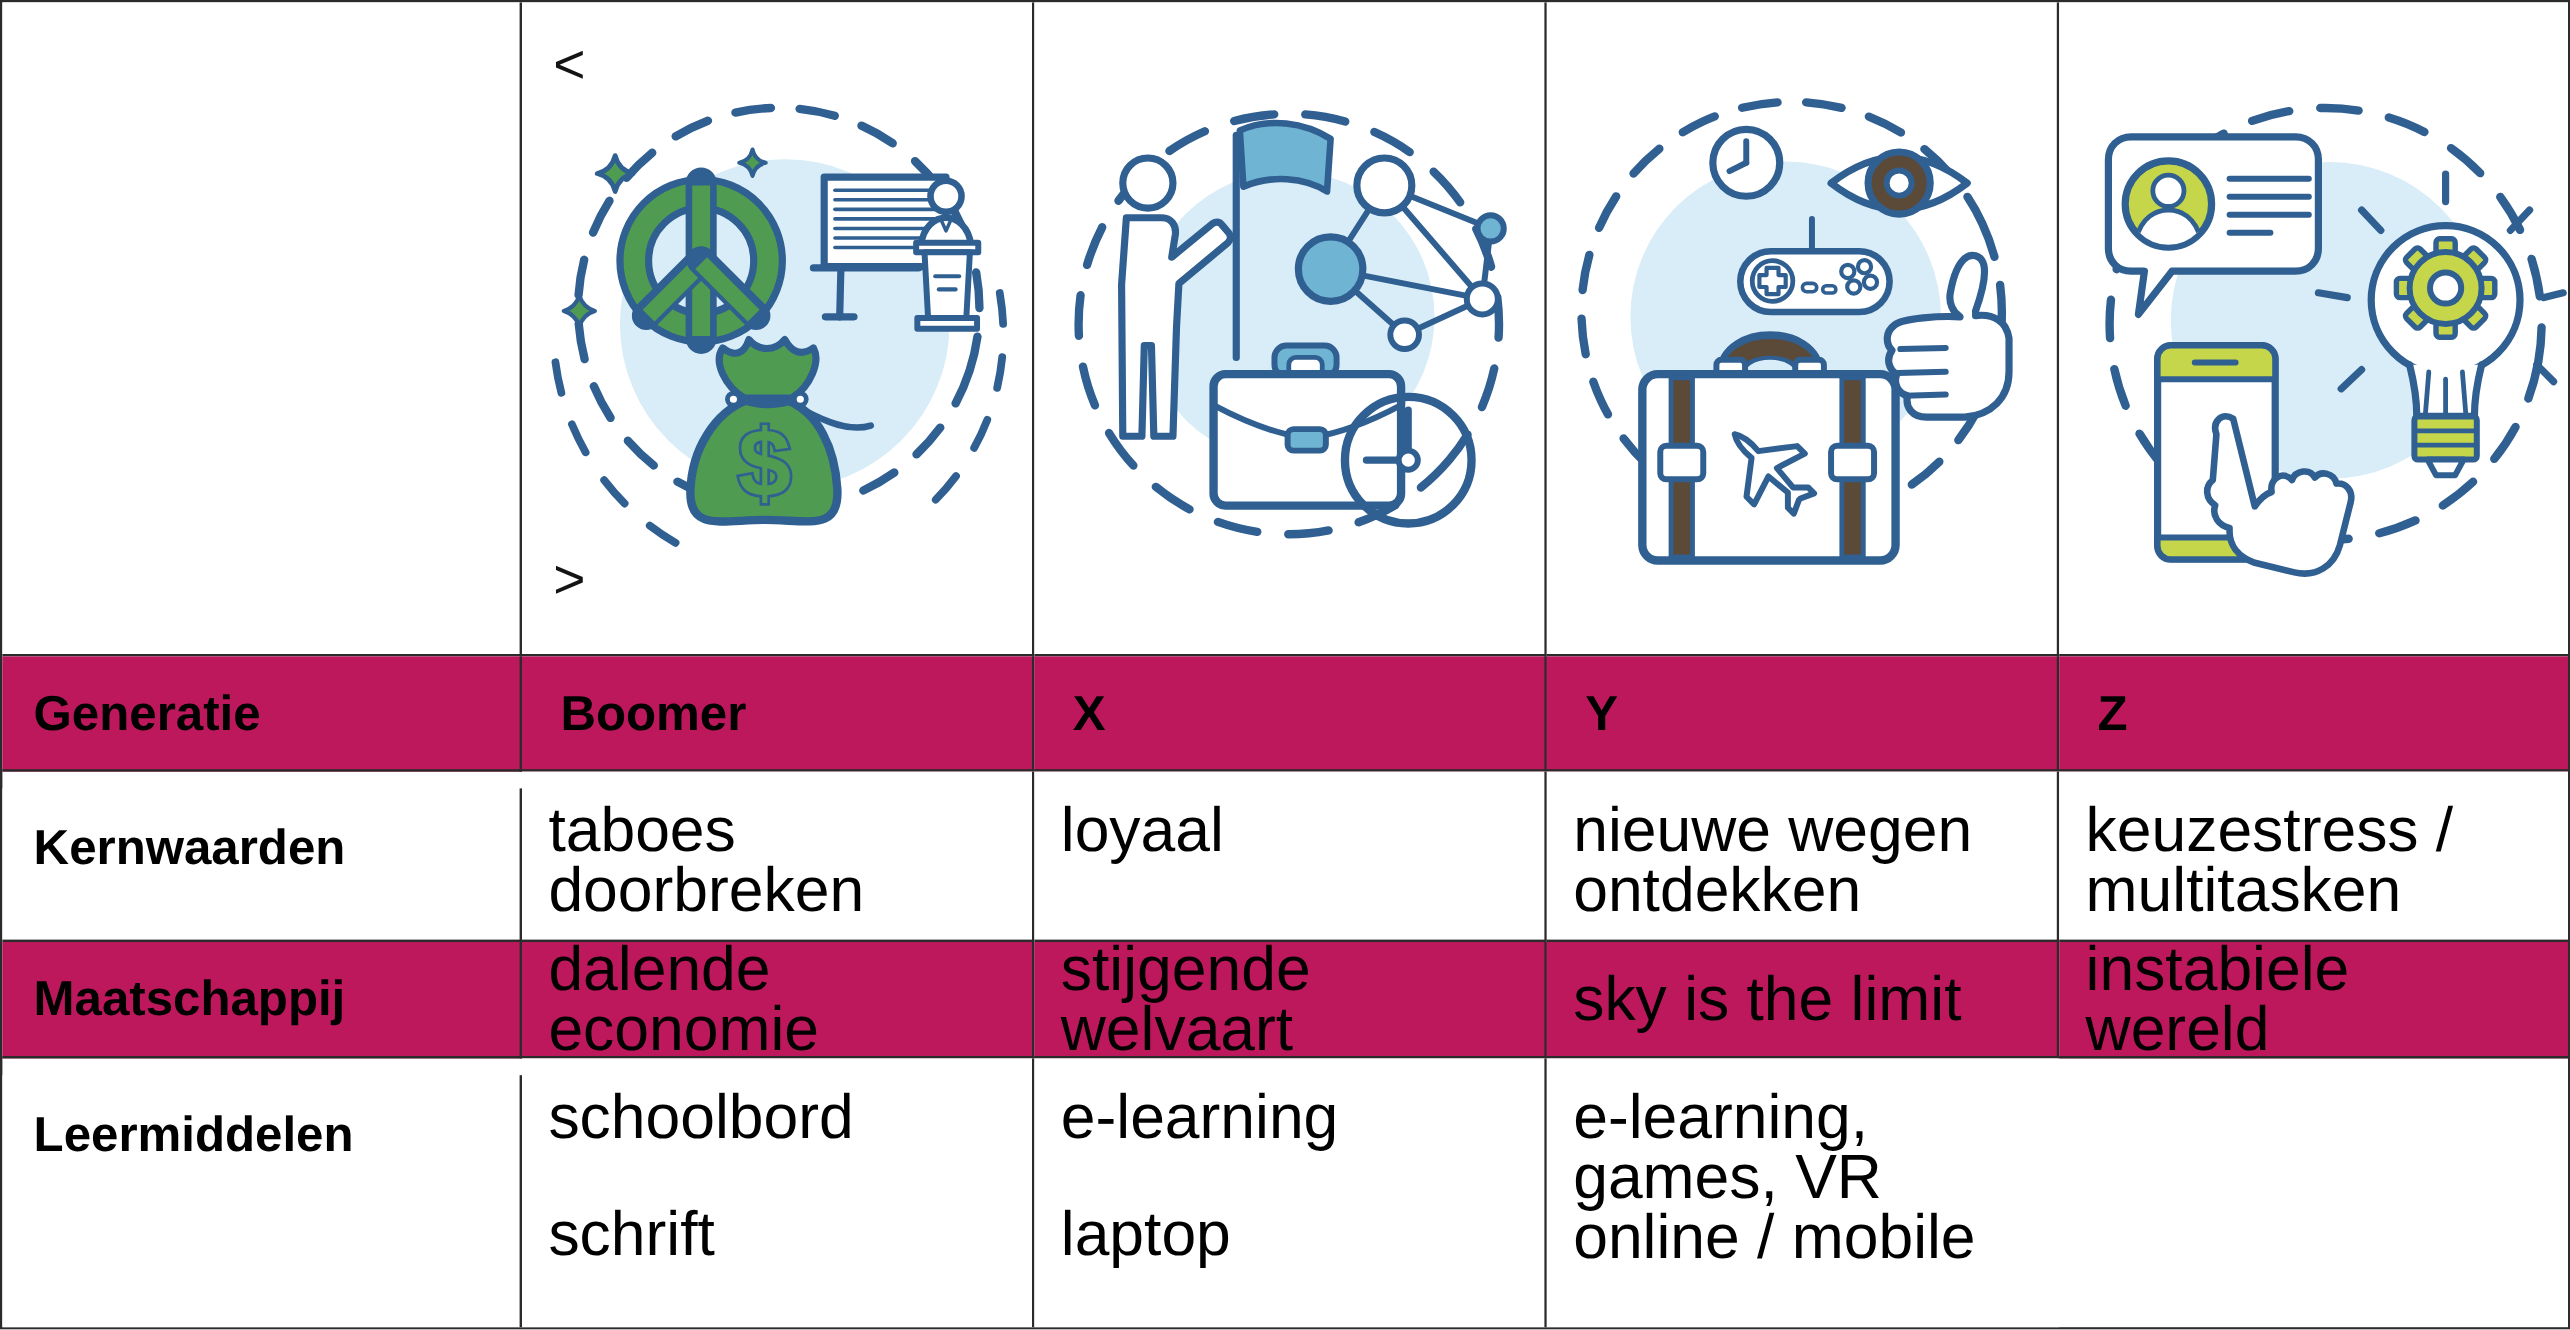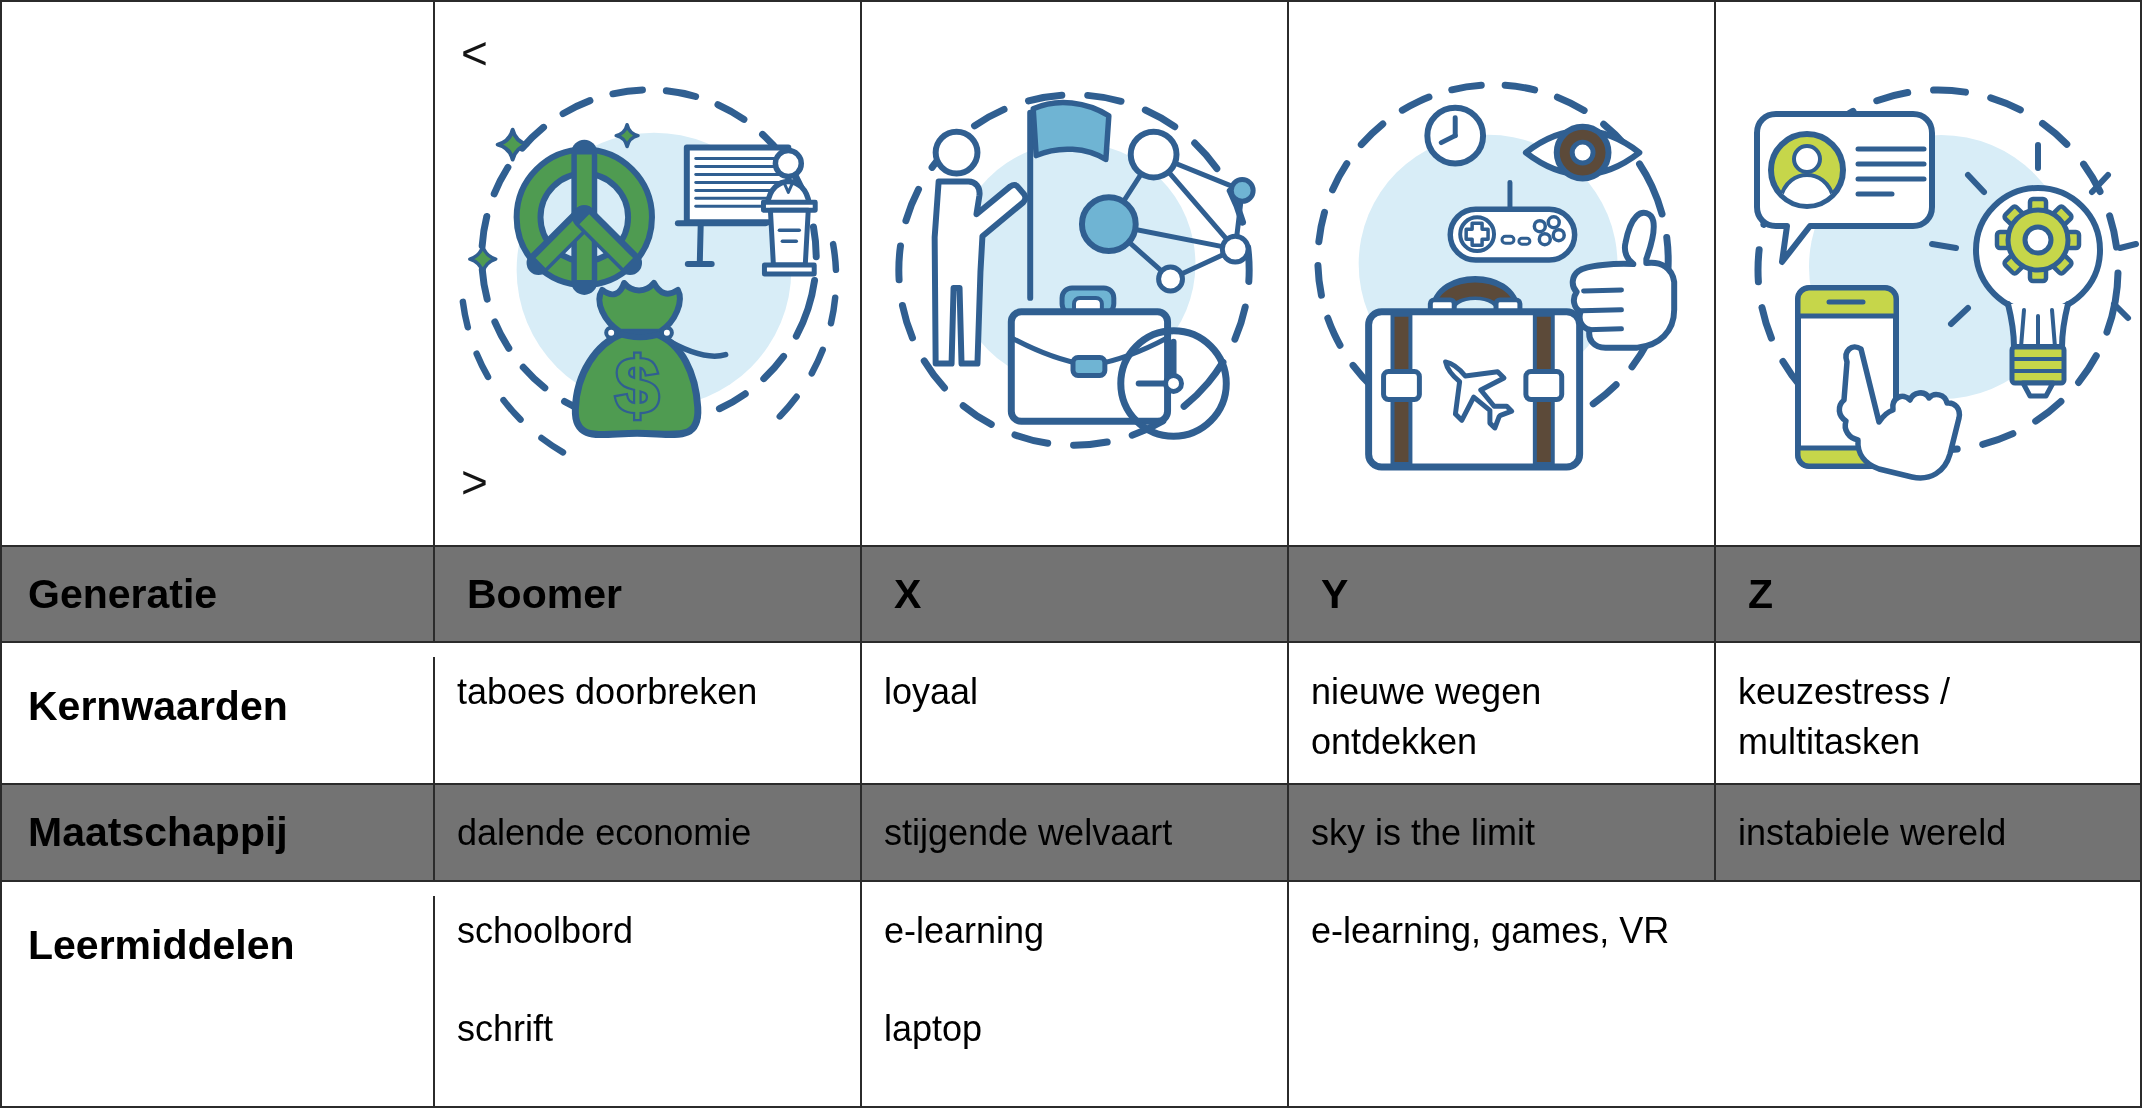--- a/index.html
+++ b/index.html
@@ -13,28 +13,28 @@
     grid-template-rows:545px 96px 142px 97px auto;
     width:2142px;height:1108px;
     border:2px solid #2b2b2b;box-sizing:border-box;
   }
   .cell{
     border-right:2px solid #2b2b2b;border-bottom:2px solid #2b2b2b;
     box-sizing:border-box;position:relative;overflow:hidden;background:#fff;
   }
   .cell.lc{border-right:none;}
   .cell.lr{border-bottom:none;}
-  .gray{background:#737373;}
+  .gray{background:#be185d;}
   .rowlabel{
     font-weight:bold;font-size:41px;display:flex;align-items:center;
     padding-left:26px;
   }
   .rowlabel.top{align-items:flex-start;padding-top:26px;margin-top:14px;}
   .val{
-    font-size:36px;line-height:50px;padding-left:22px;padding-right:16px;
+    font-size:52px;line-height:50px;padding-left:22px;padding-right:16px;
   }
   .val.mid{display:flex;align-items:center;}
   .val.top{padding-top:24px;}
   .hdrval{
     font-weight:bold;font-size:41px;display:flex;align-items:center;padding-left:32px;
   }
   .lm p{margin:0;}
   .lm .p1{min-height:98px;}
   .illu{position:absolute;left:0;top:0;width:100%;height:100%;}
   .nav-arrow{
@@ -308,16 +308,17 @@
     <div class="cell val top lm lr">
       <p class="p1">schoolbord</p>
       <p class="p2">schrift</p>
     </div>
     <div class="cell val top lm lr">
       <p class="p1">e-learning</p>
       <p class="p2">laptop</p>
     </div>
     <div class="cell val top lm lc lr">
       <p class="p1">e-learning, games, VR</p>
+      <p class="p2">online / mobile</p>
     </div>
 
   </div>
 </div>
 
 </body></html>

